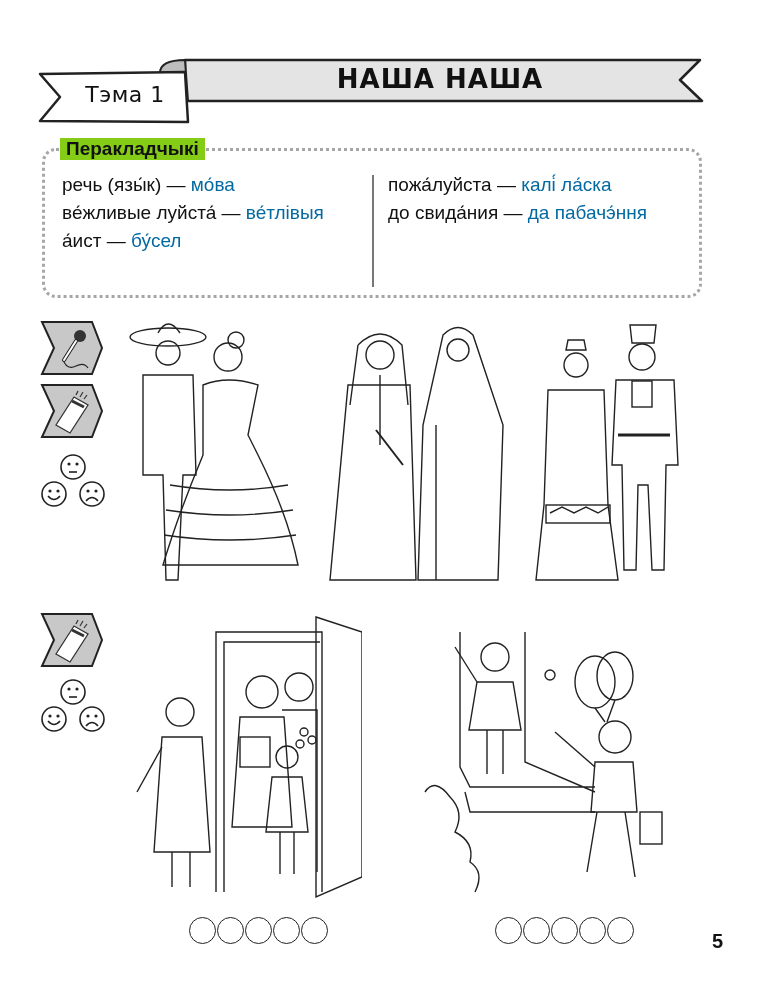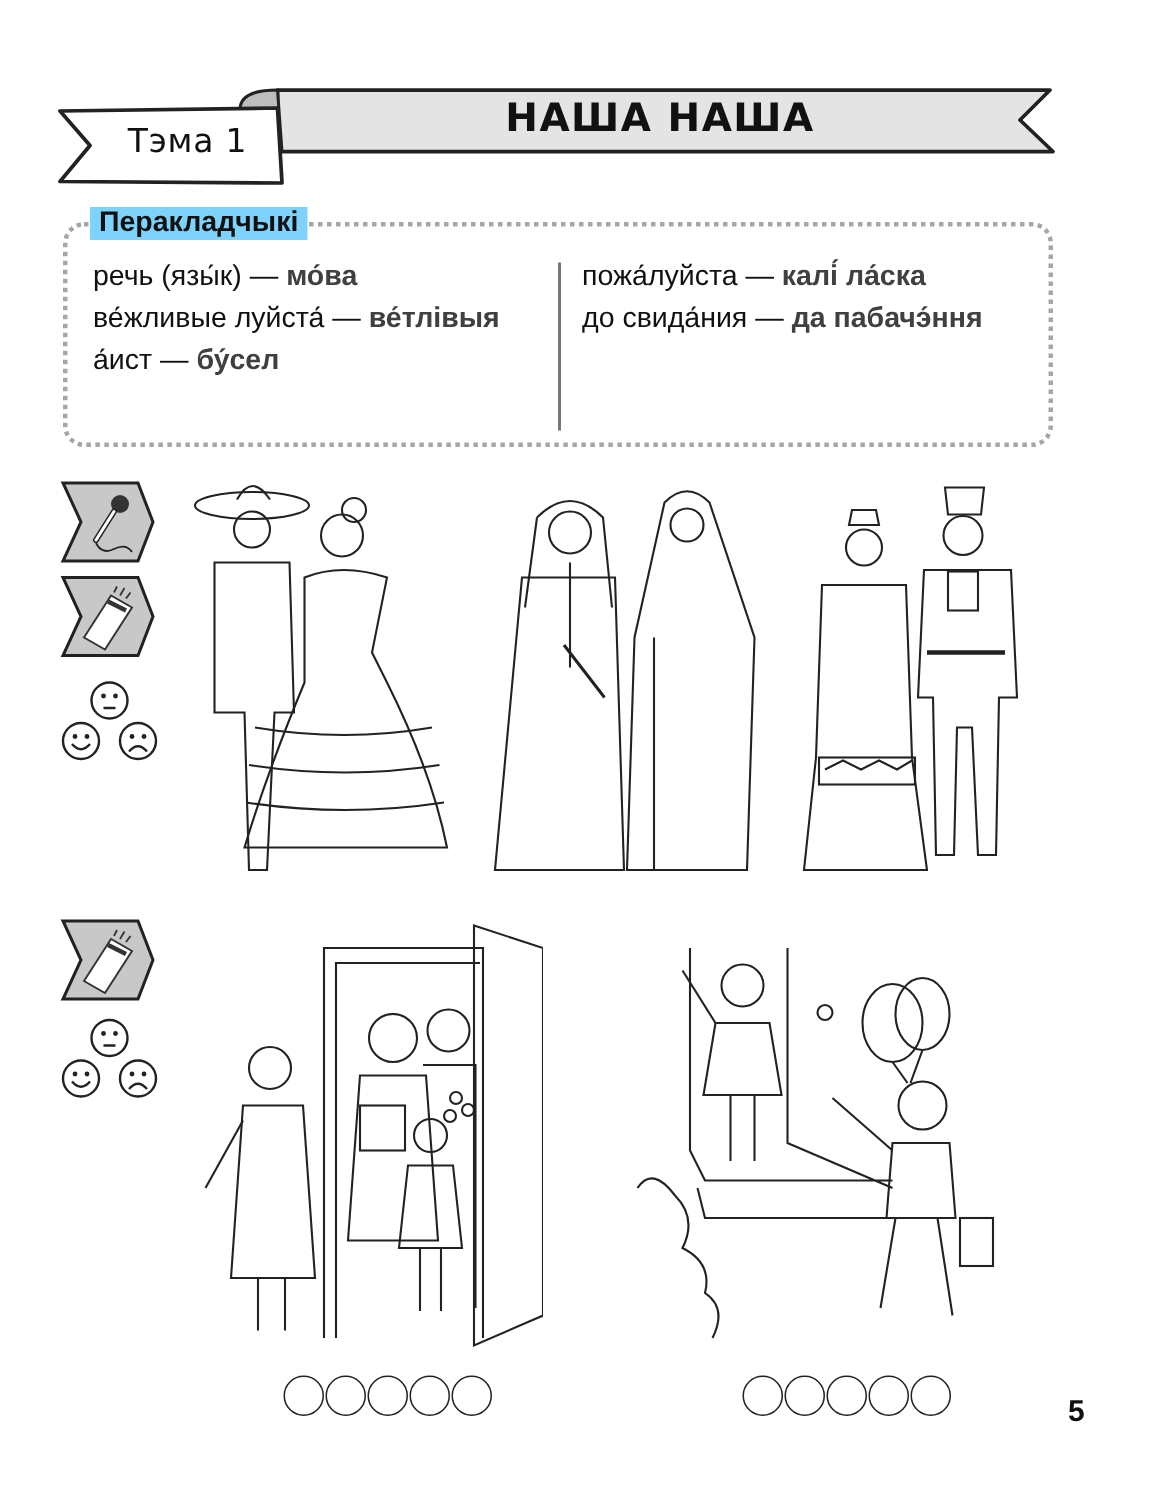--- a/index.html
+++ b/index.html
@@ -18,25 +18,25 @@
     font-family:"DejaVu Sans", sans-serif; font-weight:bold; font-size:26px; color:#111;
     letter-spacing:1px;
   }
 
   
   .vocab-box {
     position:absolute; left:42px; top:148px; width:660px; height:150px;
     border:3px dotted #a6a6a6; border-radius:14px;
   }
   .vocab-title {
-    position:absolute; left:60px; top:138px; padding:0 6px; background:#7dd3fc;
+    position:absolute; left:60px; top:138px; padding:0 6px; background:#84cc16;
     font-family:"Liberation Sans", sans-serif; font-weight:bold; font-size:19px; color:#111;
   }
   .vocab-col { position:absolute; font-family:"Liberation Sans", sans-serif; font-size:19px; line-height:28px; color:#111; }
-  .vocab-col .tr { font-weight:bold; color:#404040; }
+  .vocab-col .tr { font-weight:normal; color:#0369a1; }
   .vocab-divider { position:absolute; left:372px; top:175px; width:2px; height:112px; background:#777; }
 
   
   .marker { position:absolute; width:64px; height:56px; }
   .smiley { position:absolute; width:28px; height:28px; }
 
   
   .illus { position:absolute; }
   .illus svg { width:100%; height:100%; }
 

